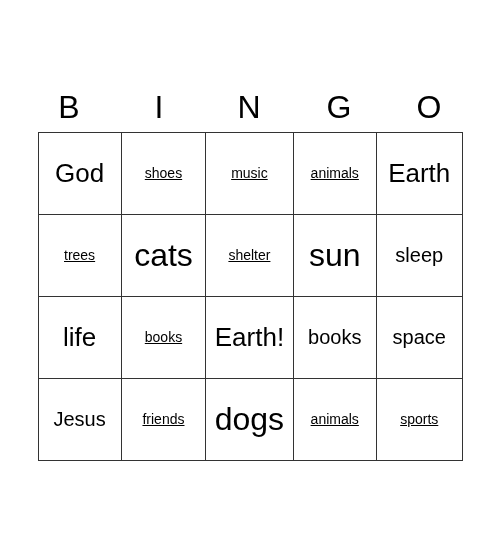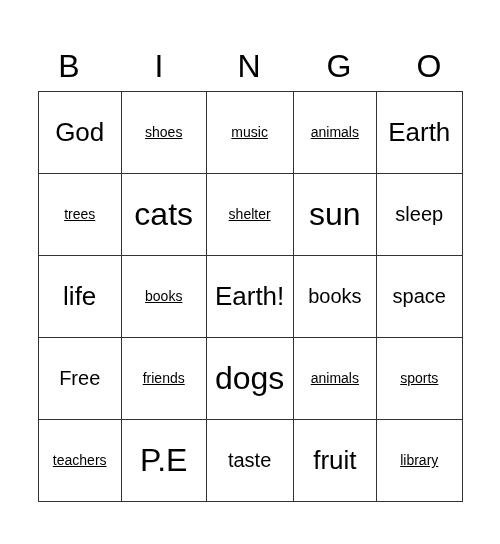--- a/index.html
+++ b/index.html
@@ -102,28 +102,21 @@
           <td class="size-medium">sleep</td>
         </tr>
         <tr>
           <td class="size-large">life</td>
           <td class="size-small">books</td>
           <td class="size-large">Earth!</td>
           <td class="size-medium">books</td>
           <td class="size-medium">space</td>
         </tr>
         <tr>
-          <td class="size-medium">Free</td>
+          <td class="size-medium">Jesus</td>
           <td class="size-small">friends</td>
           <td class="size-xlarge">dogs</td>
           <td class="size-small">animals</td>
           <td class="size-small">sports</td>
-        </tr>
-        <tr>
-          <td class="size-small">teachers</td>
-          <td class="size-xlarge">P.E</td>
-          <td class="size-medium">taste</td>
-          <td class="size-large">fruit</td>
-          <td class="size-small">library</td>
         </tr>
       </tbody>
   </table>
 </div>
 
 </body></html>

